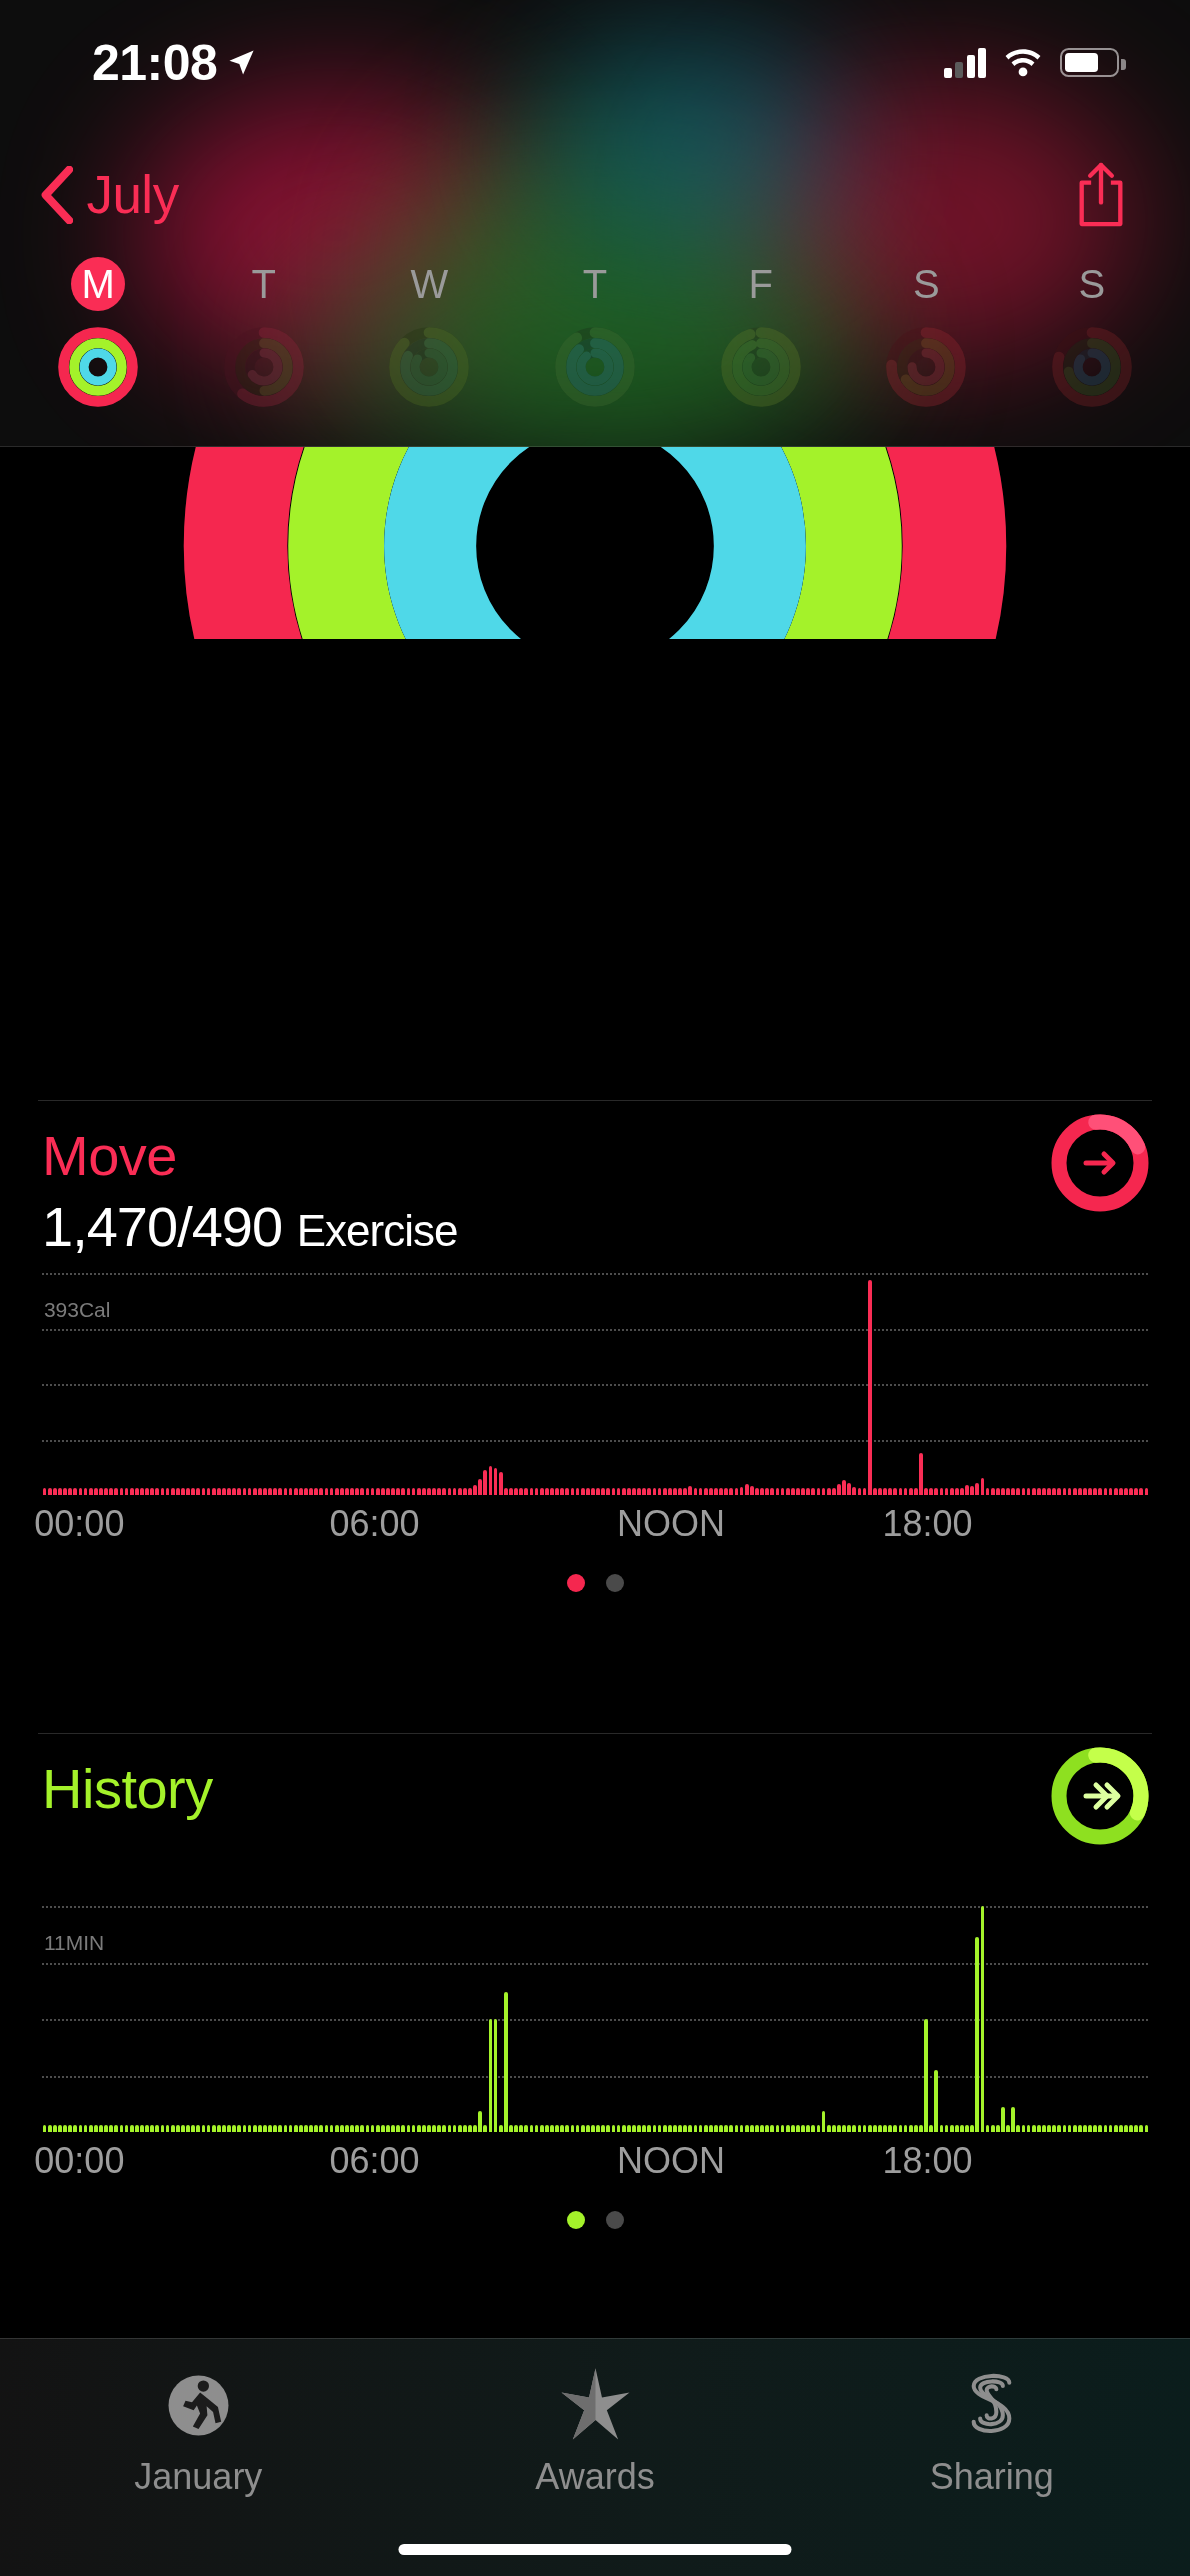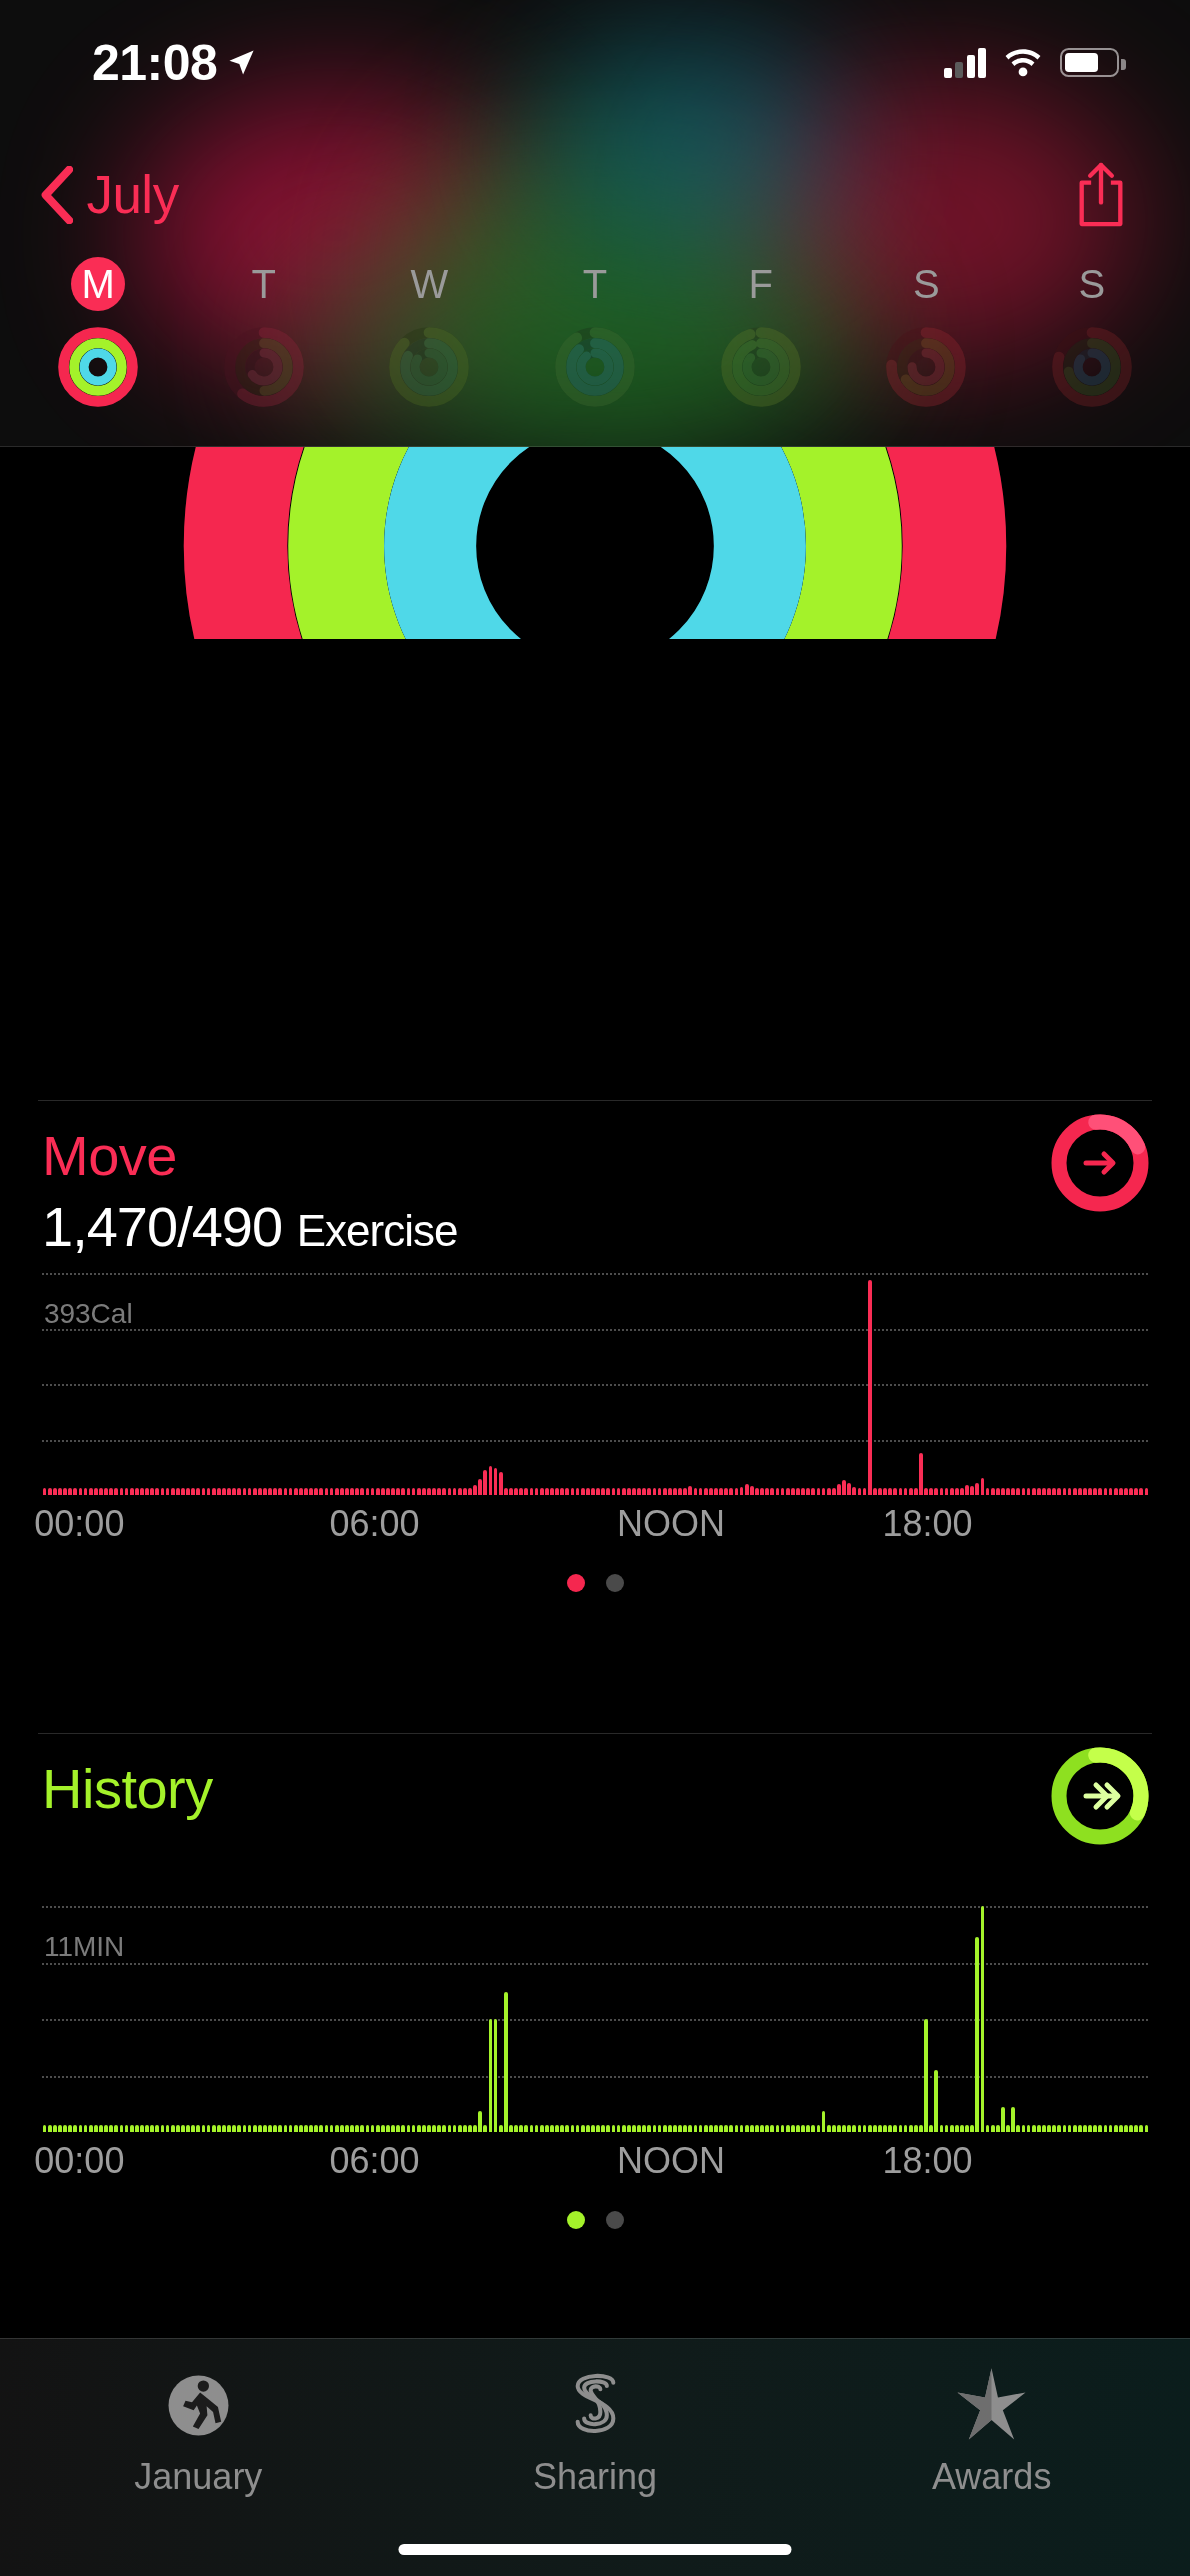--- a/index.html
+++ b/index.html
@@ -83,21 +83,21 @@
   .sec-title{ font-size:56px; letter-spacing:-0.5px; }
   .sec-title.move{ color:#fa2d55; }
   .sec-title.exercise{ color:#a4f22a; }
   .sec-value{ margin-top:5.8px; color:#fff; font-size:56px; letter-spacing:-1px; }
   .sec-value .unit{ font-size:44px; color:#fff; }
   .sec-badge{ position:absolute; right:40px; top:13.4px; width:100px; height:100px; cursor:pointer; }
 
   
   .chart{ position:relative; margin:0 42px; height:222px; }
   .gridline{ position:absolute; left:0; right:0; height:0; border-top:2.9px dotted rgba(255,255,255,.30); }
-  .ylabel{ position:absolute; left:1.9px; font-size:28px; color:#7b7b7b; }
+  .ylabel{ position:absolute; left:1.9px; font-size:21px; color:#7b7b7b; }
   .bars-area{ position:absolute; left:0; right:0; bottom:0; height:100%; display:flex; align-items:flex-end; gap:0; }
   .bar{ flex:1; border-radius:19px 19px 0 0; min-height:6.7px; }
   .xaxis{ position:relative; margin:7.7px 42px 0; height:54px; }
   .xtick{ position:absolute; font-size:36px; color:#9d9d9d; }
   .dots{ display:flex; justify-content:center; gap:21px; margin-top:17px; }
   .dot{ width:18px; height:18px; border-radius:50%; background:#4a4a4a; cursor:pointer; }
   .dot.on-move{ background:#f5274f; }
   .dot.on-ex{ background:#a4f22a; }
 
   
@@ -797,37 +797,37 @@
             <path d="M52 34 L42 46 L34 44 L31 51 L44 56 L48 50 L52 60 L43 76 L50 79 L61 62 L60 51 L68 58 L71 72 L78 70 L74 52 L62 42 Z"></path>
           </g>
         </svg>
       </div>
       <div class="tab-label">January</div>
     </div>
 
     <div class="tab">
       <div class="tab-icon">
         <svg width="81" height="81" viewBox="0 0 100 100">
+          <path d="M50 4 L58 40 L92 34 L64 56 L78 92 L50 68 L22 92 L36 56 L8 34 L42 40 Z" fill="#8e8e8e"></path>
+          <path d="M50 4 L50 68 L22 92 L36 56 L8 34 L42 40 Z" fill="#6e6e6e"></path>
+        </svg>
+      </div>
+      <div class="tab-label">Awards</div>
+    </div>
+
+    <div class="tab">
+      <div class="tab-icon">
+        <svg width="81" height="81" viewBox="0 0 100 100">
           <g fill="none" stroke="#8e8e8e" stroke-width="5" stroke-linecap="round">
             <path d="M72 22 C72 10 28 10 28 26 C28 42 72 44 72 66 C72 86 28 86 28 70"></path>
             <path d="M64 26 C64 18 36 18 36 28 C36 40 64 42 64 62 C64 76 36 76 36 66"></path>
             <path d="M56 30 C56 25 44 25 44 31 C44 39 56 41 56 58 C56 68 44 68 44 62"></path>
           </g>
         </svg>
       </div>
       <div class="tab-label">Sharing</div>
     </div>
 
-    <div class="tab">
-      <div class="tab-icon">
-        <svg width="81" height="81" viewBox="0 0 100 100">
-          <path d="M50 4 L58 40 L92 34 L64 56 L78 92 L50 68 L22 92 L36 56 L8 34 L42 40 Z" fill="#8e8e8e"></path>
-          <path d="M50 4 L50 68 L22 92 L36 56 L8 34 L42 40 Z" fill="#6e6e6e"></path>
-        </svg>
-      </div>
-      <div class="tab-label">Awards</div>
-    </div>
-
     <div class="home-ind"></div>
   </div>
 
 </div>
 
 
 </body></html>

